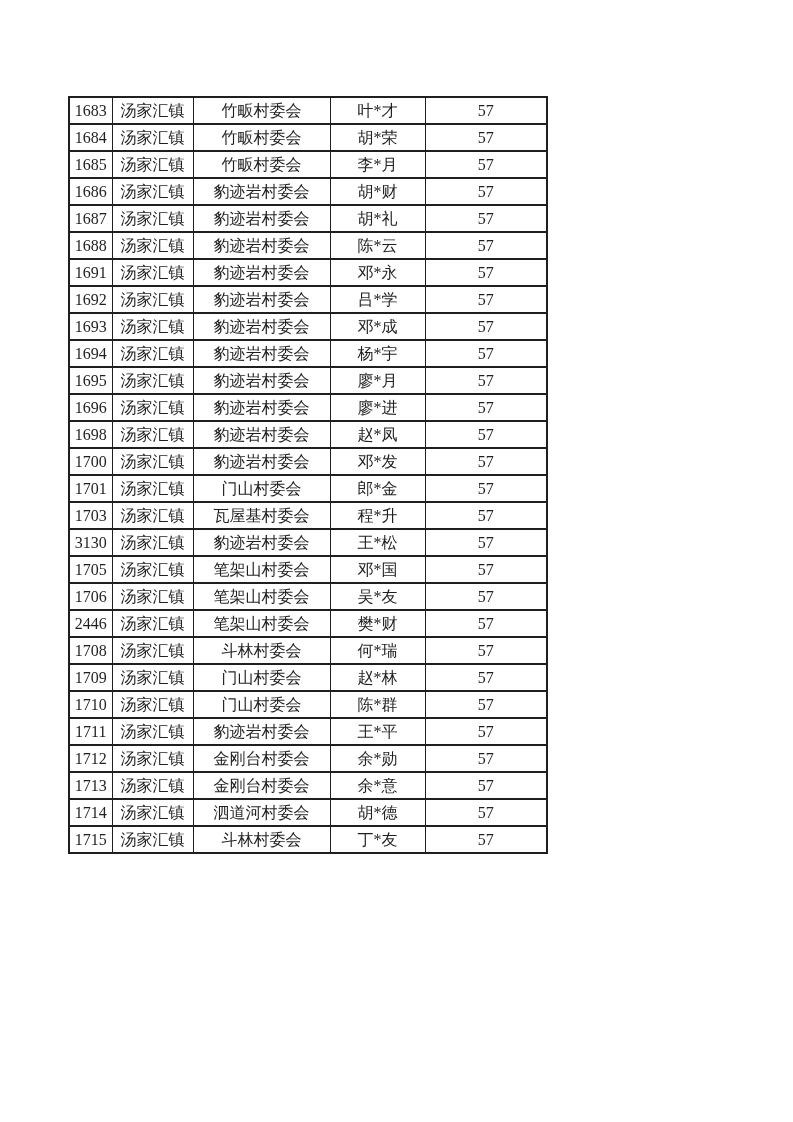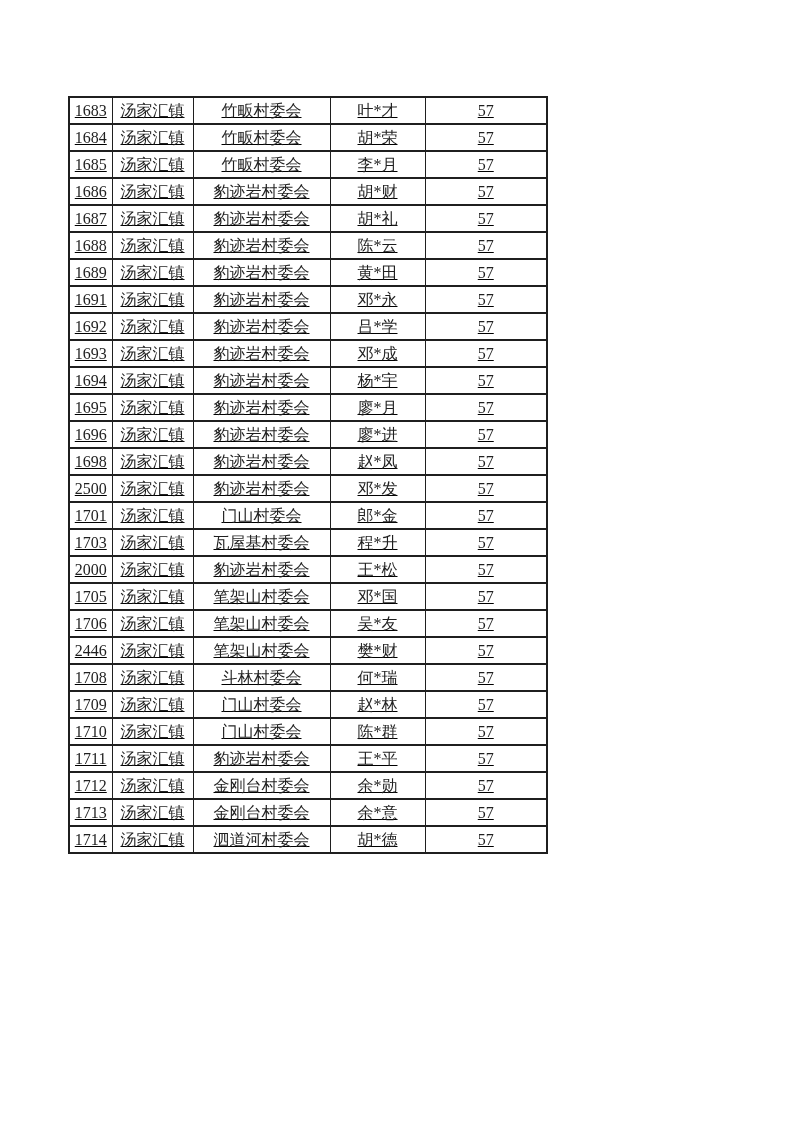--- a/index.html
+++ b/index.html
@@ -22,21 +22,20 @@
     background: #ffffff;
   }
   table.roster {
     position: absolute;
     left: 68px;
     top: 96px;
     width: 478px;
     border-collapse: collapse;
     table-layout: fixed;
     border: 2px solid #1f1f1f;
-    text-decoration: underline;
   }
   table.roster td {
     border: 1px solid #1f1f1f;
     border-top-width: 2px;
     border-bottom-width: 2px;
     height: 25px;            
     padding: 0;
     text-align: center;
     vertical-align: middle;
     font-size: 16px;
@@ -100,27 +99,20 @@
           <td>57</td>
         </tr>
         <tr>
           <td>1688</td>
           <td>汤家汇镇</td>
           <td>豹迹岩村委会</td>
           <td>陈*云</td>
           <td>57</td>
         </tr>
         <tr>
-          <td>1689</td>
-          <td>汤家汇镇</td>
-          <td>豹迹岩村委会</td>
-          <td>黄*田</td>
-          <td>57</td>
-        </tr>
-        <tr>
           <td>1691</td>
           <td>汤家汇镇</td>
           <td>豹迹岩村委会</td>
           <td>邓*永</td>
           <td>57</td>
         </tr>
         <tr>
           <td>1692</td>
           <td>汤家汇镇</td>
           <td>豹迹岩村委会</td>
@@ -156,42 +148,42 @@
           <td>57</td>
         </tr>
         <tr>
           <td>1698</td>
           <td>汤家汇镇</td>
           <td>豹迹岩村委会</td>
           <td>赵*凤</td>
           <td>57</td>
         </tr>
         <tr>
-          <td>2500</td>
+          <td>1700</td>
           <td>汤家汇镇</td>
           <td>豹迹岩村委会</td>
           <td>邓*发</td>
           <td>57</td>
         </tr>
         <tr>
           <td>1701</td>
           <td>汤家汇镇</td>
           <td>门山村委会</td>
           <td>郎*金</td>
           <td>57</td>
         </tr>
         <tr>
           <td>1703</td>
           <td>汤家汇镇</td>
           <td>瓦屋基村委会</td>
           <td>程*升</td>
           <td>57</td>
         </tr>
         <tr>
-          <td>2000</td>
+          <td>3130</td>
           <td>汤家汇镇</td>
           <td>豹迹岩村委会</td>
           <td>王*松</td>
           <td>57</td>
         </tr>
         <tr>
           <td>1705</td>
           <td>汤家汇镇</td>
           <td>笔架山村委会</td>
           <td>邓*国</td>
@@ -251,17 +243,24 @@
           <td>汤家汇镇</td>
           <td>金刚台村委会</td>
           <td>余*意</td>
           <td>57</td>
         </tr>
         <tr>
           <td>1714</td>
           <td>汤家汇镇</td>
           <td>泗道河村委会</td>
           <td>胡*德</td>
+          <td>57</td>
+        </tr>
+        <tr>
+          <td>1715</td>
+          <td>汤家汇镇</td>
+          <td>斗林村委会</td>
+          <td>丁*友</td>
           <td>57</td>
         </tr>
       </tbody>
   </table>
 </div>
 
 </body></html>

